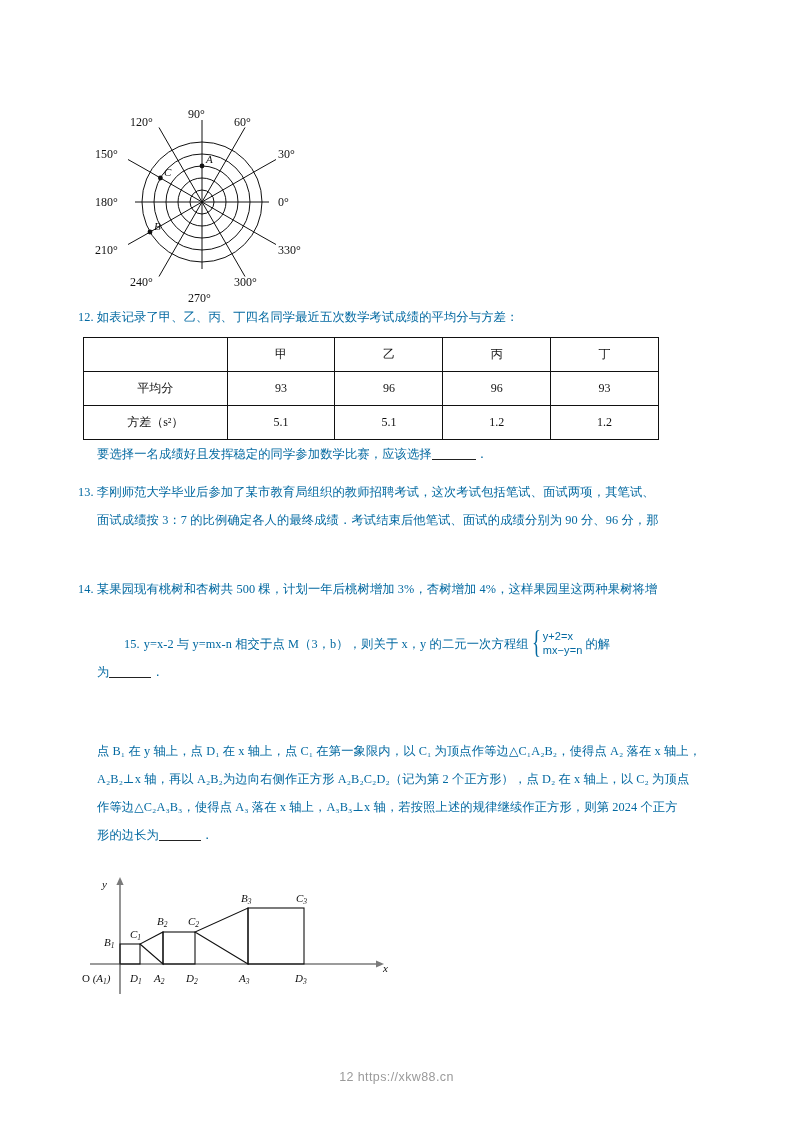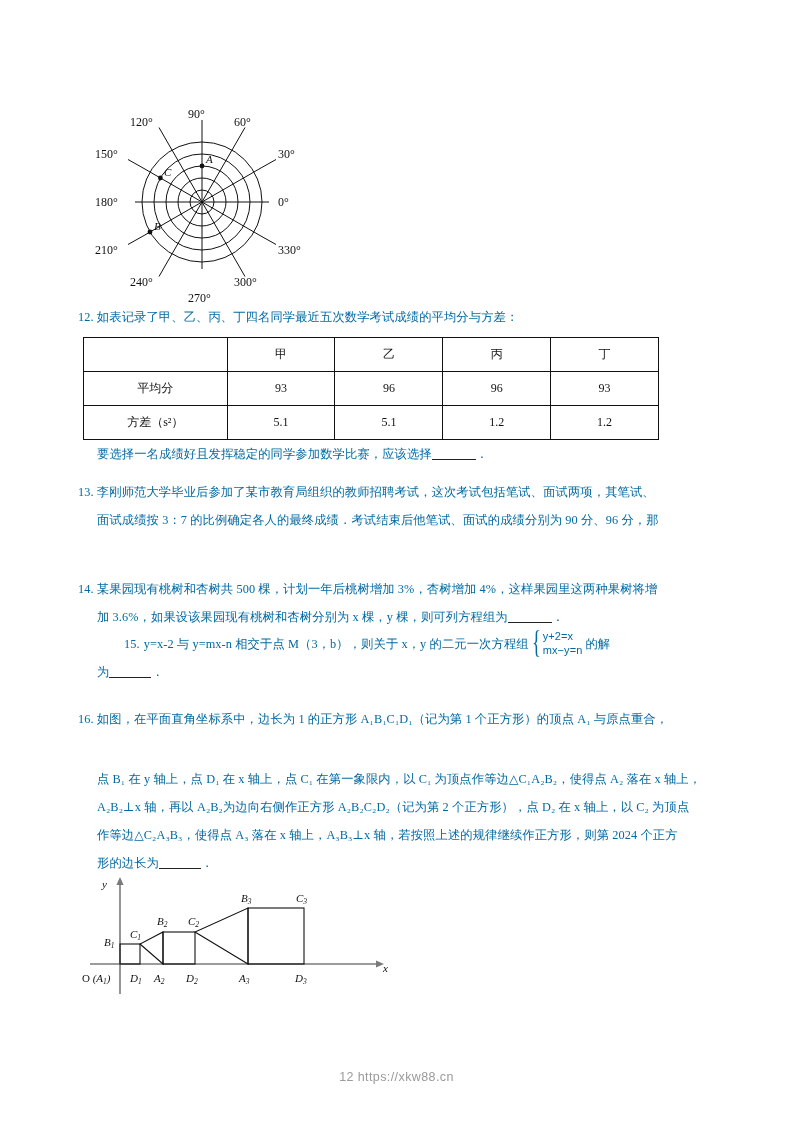--- a/index.html
+++ b/index.html
@@ -229,23 +229,20 @@
     <div style="padding-left:19px;">
       <span>面试成绩按 3：7 的比例确定各人的最终成绩．考试结束后他笔试、面试的成绩分别为 90 分、96 分，那</span>
     </div>
   </div>
 
   <div class="q" style="left:78px; top:563px; width:655px;margin-top:12px;">
     <div>
       <span>14.</span>
       <span>某果园现有桃树和杏树共 500 棵，计划一年后桃树增加 3%，杏树增加 4%，这样果园里这两种果树将增</span>
     </div>
-    <div style="padding-left:19px;">
-      <span>加 3.6%，如果设该果园现有桃树和杏树分别为 x 棵，y 棵，则可列方程组为</span><span class="blank"></span><span>．</span>
-    </div>
   </div>
 
   <div class="q" style="left:78px; top:630px; width:660px;">
     <div style="display:flex; align-items:center;margin-left:46px;">
       <span>15.</span>
       <span style="margin-left:4px;">y=x‑2 与 y=mx‑n 相交于点 M（3，b），则关于 x，y 的二元一次方程组</span>
       <span class="sys">
         <span class="brace">{</span>
         <span class="eqs">
           <span>y+2=x</span>
@@ -253,24 +250,20 @@
         </span>
       </span>
       <span style="margin-left:3px;">的解</span>
     </div>
     <div style="padding-left:19px;">
       <span>为</span><span class="blank-plain"></span><span>．</span>
     </div>
   </div>
 
   <div class="q" style="left:78px; top:705px; width:660px;">
-    <div>
-      <span>16.</span>
-      <span>如图，在平面直角坐标系中，边长为 1 的正方形 A₁B₁C₁D₁（记为第 1 个正方形）的顶点 A₁ 与原点重合，</span>
-    </div>
     <div style="padding-left:19px;margin-top:32px;">
       <span>点 B₁ 在 y 轴上，点 D₁ 在 x 轴上，点 C₁ 在第一象限内，以 C₁ 为顶点作等边△C₁A₂B₂，使得点 A₂ 落在 x 轴上，</span>
     </div>
     <div style="padding-left:19px;">
       <span>A₂B₂⊥x 轴，再以 A₂B₂为边向右侧作正方形 A₂B₂C₂D₂（记为第 2 个正方形），点 D₂ 在 x 轴上，以 C₂ 为顶点</span>
     </div>
     <div style="padding-left:19px;">
       <span>作等边△C₂A₃B₃，使得点 A₃ 落在 x 轴上，A₃B₃⊥x 轴，若按照上述的规律继续作正方形，则第 2024 个正方</span>
     </div>
     <div style="padding-left:19px;">

